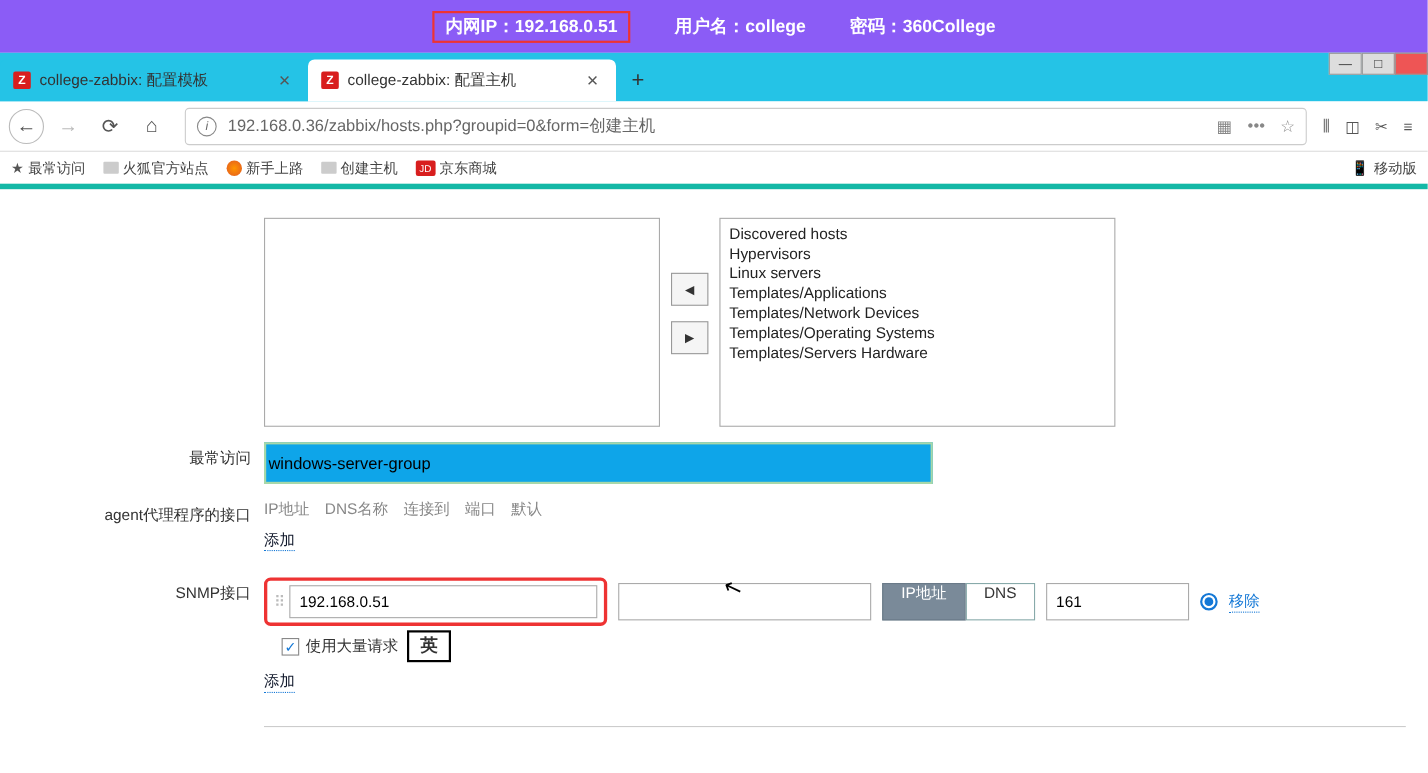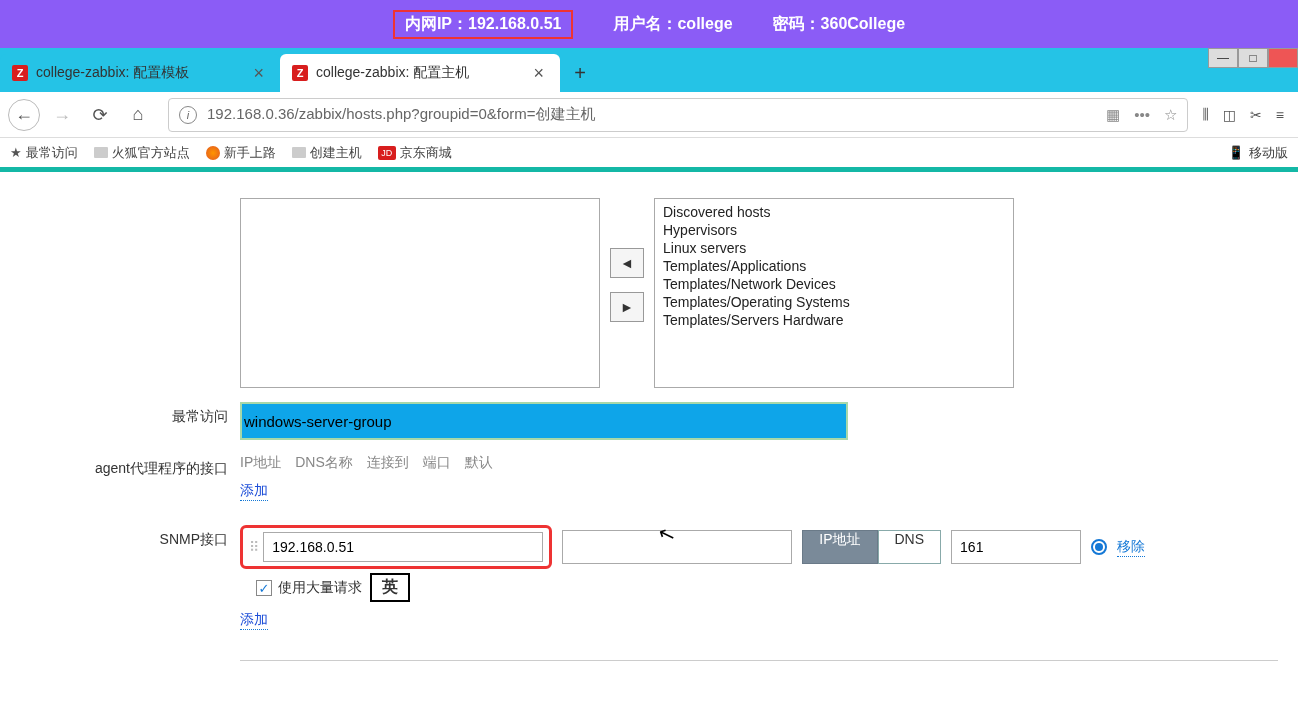--- a/index.html
+++ b/index.html
@@ -45,21 +45,21 @@
 .listbox { width: 360px; height: 190px; border: 1px solid #aaa; overflow-y: scroll; background: #fff; padding: 4px 8px; margin-top: 16px; }
 .listbox .opt { padding: 1px 0; color: #222; font-size: 14px; cursor: pointer; }
 .moverow { display: flex; flex-direction: column; justify-content: center; gap: 14px; }
 .move-btn { width: 34px; height: 30px; border: 1px solid #999; background: #f5f5f5; cursor: pointer; display: flex; align-items: center; justify-content: center; }
 
 .text-input { height: 34px; border: 1px solid #aaa; padding: 0 8px; font-size: 14px; background: #fff; }
 .new-group-wrap { border: 2px solid #a7d8a9; background: #0ea5e9; width: 608px; padding: 2px; }
 .new-group-wrap input { width: 100%; border: none; background: transparent; height: 30px; outline: none; font-size: 15px; }
 
 .iface-header { color: #888; display: flex; gap: 14px; margin-bottom: 10px; font-size: 14px; }
-.add-link { color: #1d4ed8; cursor: pointer; border-bottom: 1px dotted #1478d6; display: inline-block; }
+.add-link { color: #0f172a; cursor: pointer; border-bottom: 1px dotted #1478d6; display: inline-block; }
 
 .snmp-row { display: flex; align-items: center; gap: 10px; }
 .drag-handle { color: #bbb; font-size: 14px; letter-spacing: -2px; cursor: move; }
 .red-box { border: 3px solid #e33; border-radius: 6px; padding: 4px 6px; display: flex; align-items: center; gap: 6px; }
 .red-box input { width: 280px; height: 30px; }
 .dns-input { width: 230px; }
 .btn-group { display: flex; }
 .toggle-btn { height: 34px; padding: 0 16px; border: 1px solid #8aa; background: #fff; cursor: pointer; color: #333; }
 .toggle-btn.active { background: #7a8a99; color: #fff; border-color: #6a7a88; }
 .port-input { width: 130px; }

